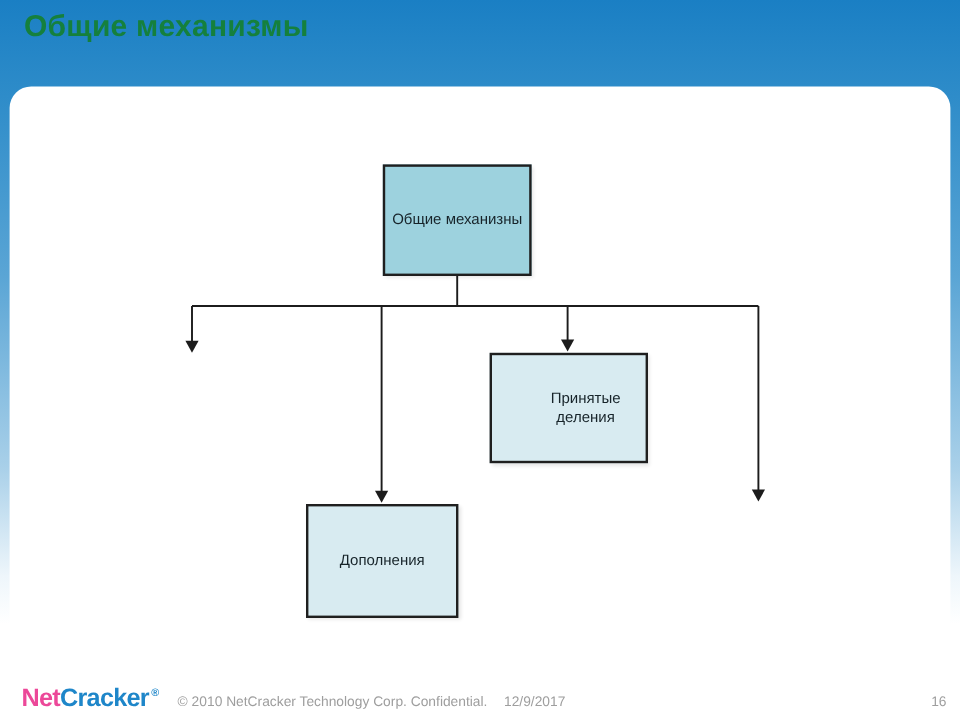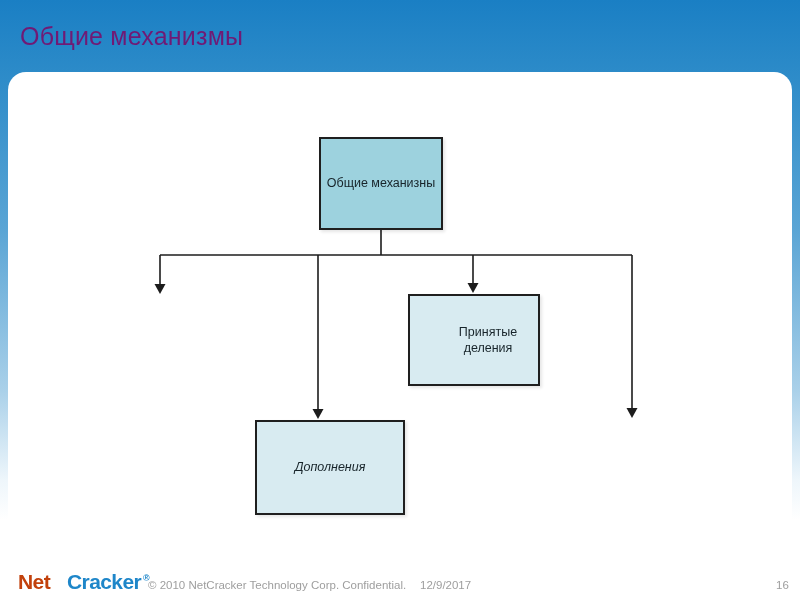--- a/index.html
+++ b/index.html
@@ -13,24 +13,24 @@
       #5aa5d5 230px,
       #a9d0e9 390px,
       #eef6fb 480px,
       #ffffff 520px,
       #ffffff 600px);
   }
 
   .slide-title {
     position: absolute;
     left: 20px;
-    top: 22px;
-    color: #701a75;
+    top: 8px;
+    color: #15803d;
     font-size: 25px;
-    font-weight: normal;
+    font-weight: bold;
     letter-spacing: 0.2px;
   }
 
   .content-panel {
     position: absolute;
     left: 8px;
     top: 72px;
     width: 784px;
     height: 484px;
     background: #ffffff;
@@ -52,42 +52,42 @@
     text-align: center;
     font-size: 12.5px;
     line-height: 1.3;
     color: #17242a;
     padding: 4px;
     box-shadow: 2px 2px 3px rgba(0,0,0,0.10);
   }
   .node-root  { left: 319px; top: 137px; width: 124px; height: 93px; background: #9dd2de; }
   .node-spec  { left:  97px; top: 295px; width: 128px; height: 92px; background: #d8ebf1; }
   .node-prin  { left: 408px; top: 294px; width: 132px; height: 92px; background: #d8ebf1; padding-left: 32px; }
-  .node-dop   { left: 255px; top: 420px; width: 150px; height: 95px; background: #d8ebf1; font-style: italic; }
+  .node-dop   { left: 255px; top: 420px; width: 127px; height: 95px; background: #d8ebf1; }
   .node-mech  { left: 568px; top: 419px; width: 125px; height: 96px; background: #d8ebf1; }
   .node-label { max-width: 110px; }
 
   .connector-svg {
     position: absolute;
     left: 0; top: 0;
     width: 800px; height: 600px;
     pointer-events: none;
   }
 
   .footer-logo {
     position: absolute;
     left: 18px;
     top: 570px;
     font-size: 21px;
     font-weight: bold;
     letter-spacing: -0.6px;
     white-space: nowrap;
   }
-  .logo-net { color: #c2410c; }
-  .logo-cracker { color: #1e86c9; margin-left: 17px; }
+  .logo-net { color: #ec4899; }
+  .logo-cracker { color: #1e86c9; }
   .logo-reg {
     color: #1e86c9;
     font-size: 9px;
     vertical-align: super;
     font-weight: bold;
     margin-left: 2px;
   }
 
   .footer-text {
     position: absolute;

